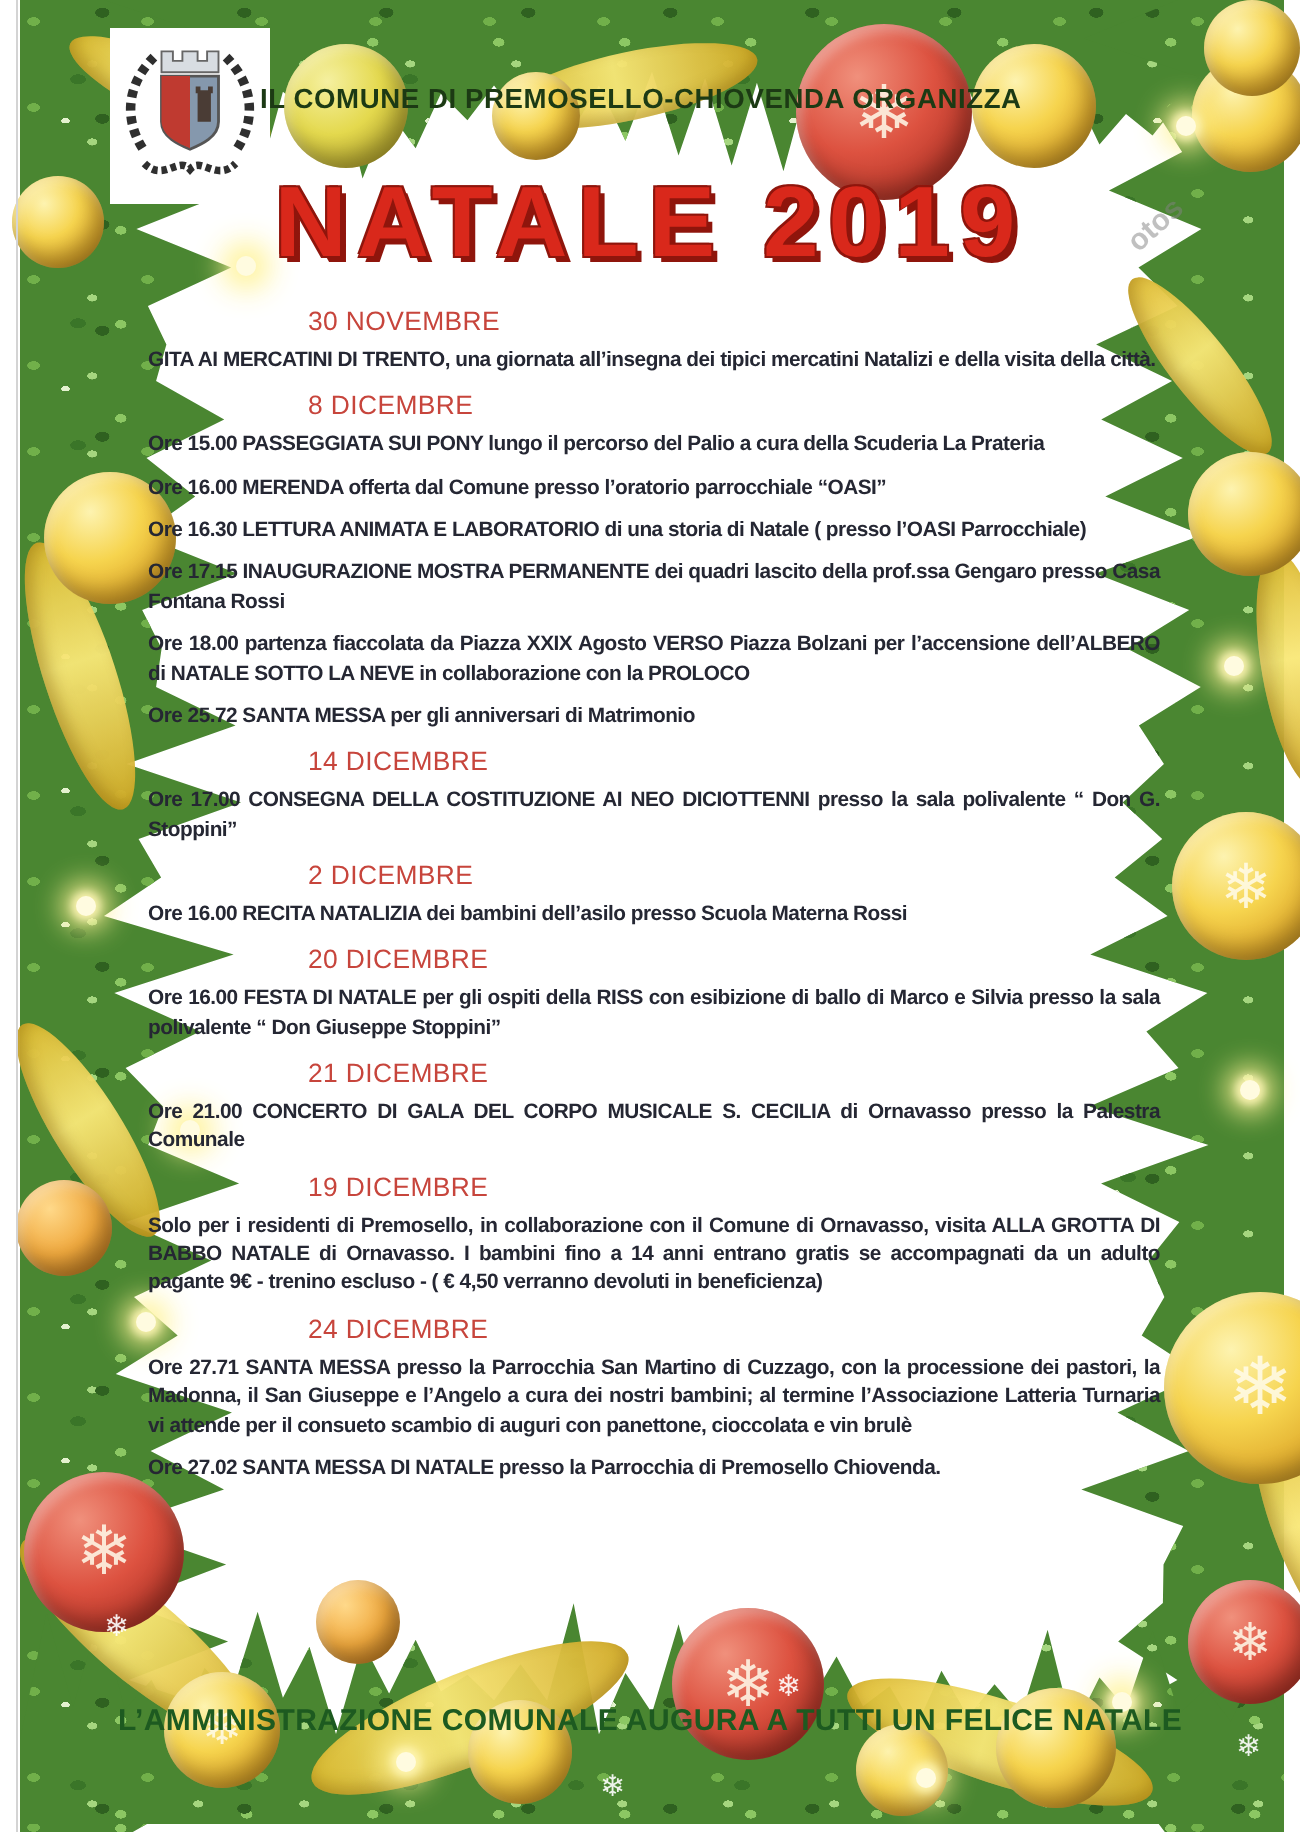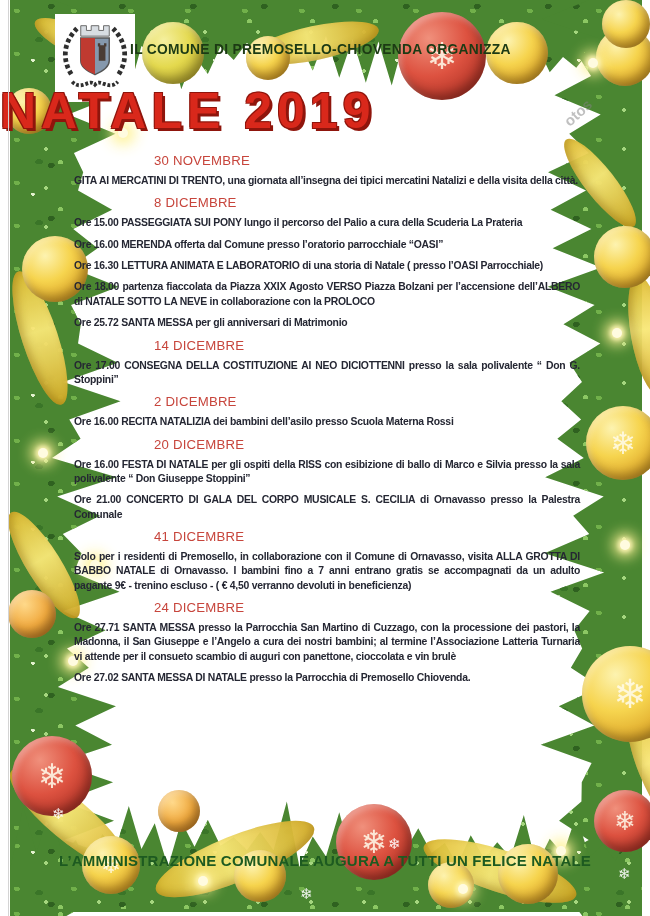--- a/index.html
+++ b/index.html
@@ -39,21 +39,21 @@
     box-shadow:0 0 14px 7px rgba(255,242,150,.95), 0 0 4px 2px rgba(255,255,255,.9);}
 
   .strip-flake{position:absolute;z-index:4;color:rgba(255,255,255,.9);font-size:15px;line-height:1;}
 
   .crest{position:absolute;left:55px;top:14px;width:80px;height:88px;background:#ffffff;z-index:5;
     display:flex;align-items:center;justify-content:center;}
 
   .organizer{position:absolute;left:130px;top:42px;z-index:6;
     font-size:13.8px;font-weight:700;letter-spacing:.3px;color:var(--organizer-green,#1c3a14);}
 
-  .title{position:absolute;left:0;right:0;top:82px;margin:0;z-index:6;
+  .title{position:absolute;left:0;right:0;top:82px;margin:0;text-align:center;z-index:6;
     font-size:50px;font-weight:900;letter-spacing:5px;color:var(--title-red,#d9281b);
     text-shadow:3px 3px 0 var(--title-red-dark,#8f150c),-1px -1px 0 var(--title-red-dark,#8f150c),
       1px -1px 0 var(--title-red-dark,#8f150c),-1px 1px 0 var(--title-red-dark,#8f150c);}
 
   .events{position:absolute;left:74px;top:146px;width:506px;z-index:6;}
   .date{color:var(--date-red,#c7453c);font-size:13.2px;font-weight:400;letter-spacing:.2px;margin:7px 0 6px 80px;}
   .event{font-size:10.4px;font-weight:700;color:var(--body-ink,#252733);letter-spacing:-0.25px;
     line-height:1.38;margin:0 0 7px;text-align:justify;}
 
   .footer{position:absolute;left:40px;top:852px;width:570px;text-align:center;z-index:6;
@@ -151,31 +151,33 @@
 
   <h1 class="title">NATALE 2019</h1>
 
   <div class="events">
       <div class="date">30 NOVEMBRE</div>
       <p class="event">GITA AI MERCATINI DI TRENTO, una giornata all’insegna dei tipici mercatini Natalizi e della visita della città.</p>
       <div class="date">8 DICEMBRE</div>
       <p class="event">Ore 15.00 PASSEGGIATA SUI PONY lungo il percorso del Palio a cura della Scuderia La Prateria</p>
       <p class="event">Ore 16.00 MERENDA offerta dal Comune presso l’oratorio parrocchiale “OASI”</p>
       <p class="event">Ore 16.30 LETTURA ANIMATA E LABORATORIO di una storia di Natale ( presso l’OASI Parrocchiale)</p>
+      <p class="event">Ore 17.15 INAUGURAZIONE MOSTRA PERMANENTE dei quadri lascito della prof.ssa Gengaro presso Casa Fontana Rossi</p>
       <p class="event">Ore 18.00 partenza fiaccolata da Piazza XXIX Agosto VERSO Piazza Bolzani per l’accensione dell’ALBERO di NATALE SOTTO LA NEVE in collaborazione con la PROLOCO</p>
       <p class="event">Ore 25.72 SANTA MESSA  per gli anniversari di Matrimonio</p>
       <div class="date">14 DICEMBRE</div>
       <p class="event">Ore 17.00  CONSEGNA DELLA COSTITUZIONE AI NEO DICIOTTENNI presso la sala polivalente “ Don G. Stoppini”</p>
       <div class="date">2 DICEMBRE</div>
       <p class="event">Ore 16.00 RECITA NATALIZIA dei bambini dell’asilo presso Scuola Materna Rossi</p>
       <div class="date">20 DICEMBRE</div>
       <p class="event">Ore 16.00 FESTA DI NATALE per gli ospiti della RISS con esibizione di ballo di Marco e Silvia  presso la sala polivalente “ Don Giuseppe Stoppini”</p>
+      <div class="date">21 DICEMBRE</div>
       <p class="event">Ore 21.00 CONCERTO DI GALA DEL CORPO MUSICALE S. CECILIA di Ornavasso presso la Palestra Comunale</p>
-      <div class="date">41 DICEMBRE</div>
-      <p class="event">Solo per i residenti di Premosello, in collaborazione con il Comune di Ornavasso, visita ALLA GROTTA DI BABBO NATALE di Ornavasso.  I bambini fino a 7 anni entrano gratis se accompagnati da un adulto pagante 9€ - trenino escluso - ( € 4,50 verranno devoluti in beneficienza)</p>
+      <div class="date">19 DICEMBRE</div>
+      <p class="event">Solo per i residenti di Premosello, in collaborazione con il Comune di Ornavasso, visita ALLA GROTTA DI BABBO NATALE di Ornavasso.  I bambini fino a 14 anni entrano gratis se accompagnati da un adulto pagante 9€ - trenino escluso - ( € 4,50 verranno devoluti in beneficienza)</p>
       <div class="date">24 DICEMBRE</div>
       <p class="event">Ore 27.71 SANTA MESSA presso la Parrocchia San Martino di Cuzzago, con la processione dei pastori, la Madonna, il San Giuseppe e l’Angelo a cura dei nostri bambini; al termine l’Associazione Latteria Turnaria vi attende per il consueto scambio di auguri con panettone, cioccolata e vin brulè</p>
       <p class="event">Ore 27.02 SANTA MESSA DI NATALE presso la Parrocchia di Premosello Chiovenda.</p>
     </div>
 
   <div class="footer">L’AMMINISTRAZIONE COMUNALE AUGURA A TUTTI UN FELICE NATALE</div>
 
   <div class="watermark">otos</div>
 
 </div>

